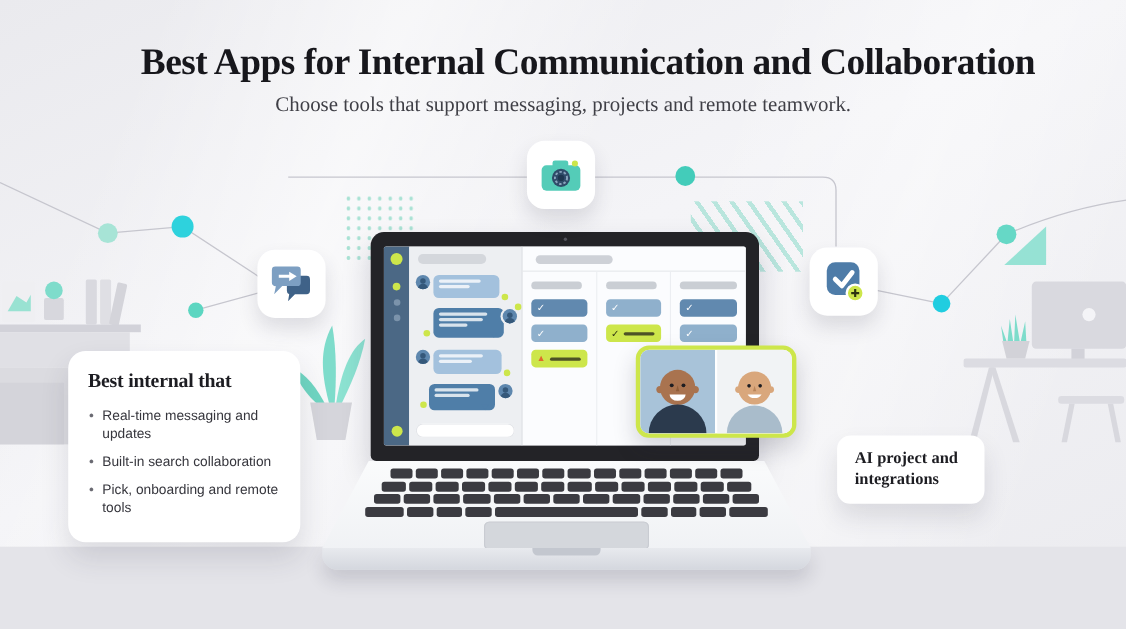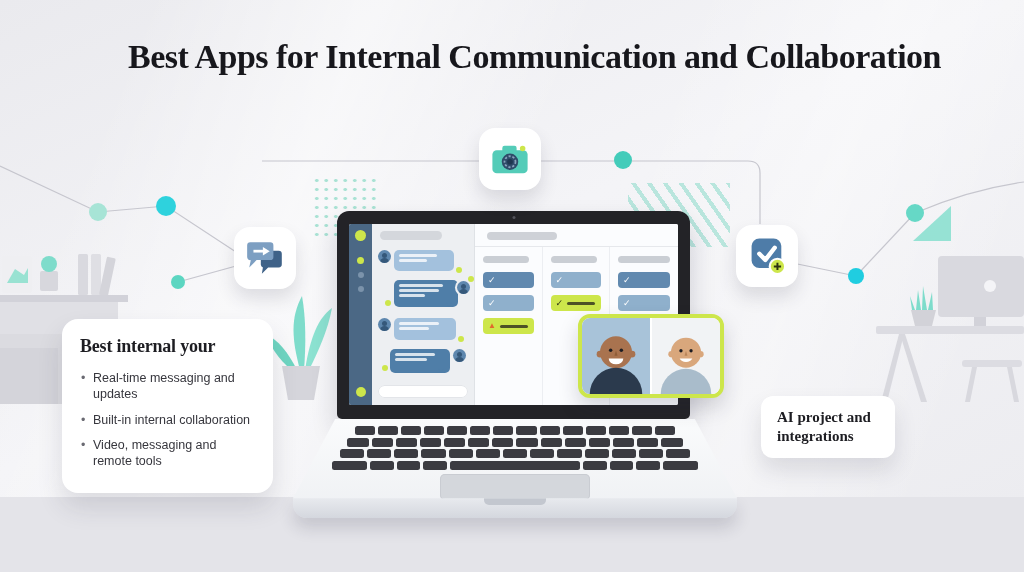--- a/index.html
+++ b/index.html
@@ -204,20 +204,21 @@
     <circle cx="178" cy="282" r="7" fill="#5cd6c1"></circle>
     <circle cx="623" cy="160" r="9" fill="#43ccba"></circle>
     <circle cx="856" cy="276" r="8" fill="#20cde0"></circle>
     <circle cx="915" cy="213" r="9" fill="#66d8c6"></circle>
   </svg>
 
   <div class="dotgrid"></div>
   <div class="stripes"></div>
 
   <div class="title">Best Apps for Internal Communication and Collaboration</div>
+  <div class="subtitle">Choose tools that support messaging, projects and remote teamwork.</div>
 
   <div class="icon-card chat">
     <svg width="42" height="42" viewBox="0 0 40 40">
       <path d="M19 13 h14 a3 3 0 0 1 3 3 v10 a3 3 0 0 1 -3 3 h-10 l-6 6 1 -6 a3 3 0 0 1 -2 -3 v-10 a3 3 0 0 1 3 -3 z" fill="#3f6288"></path>
       <path d="M6 5 h19 a3 3 0 0 1 3 3 v11 a3 3 0 0 1 -3 3 h-13 l-7 7 1.5 -7 a3 3 0 0 1 -3.5 -3 v-11 a3 3 0 0 1 3 -3 z" fill="#7d9fc2"></path>
       <line x1="9" y1="13.5" x2="19" y2="13.5" stroke="#fff" stroke-width="2.6"></line>
       <polygon points="18,9.5 24.5,13.5 18,17.5" fill="#fff"></polygon>
     </svg>
   </div>
 
@@ -429,24 +430,24 @@
         <circle cx="29.8" cy="35.5" r="1.7" fill="#1d1d22"></circle>
         <circle cx="40.2" cy="35.5" r="1.7" fill="#1d1d22"></circle>
         <path d="M35 35.5 l1.5 5 h-3 z" fill="#b07c50" opacity=".8"></path>
         <path d="M28.5 43.5 a7 5.5 0 0 0 13 0 z" fill="#fff"></path>
         <path d="M9 80 a26 26 0 0 1 52 0 z" fill="#a9bccb"></path>
       </svg>
     </div>
   </div>
 
   <div class="left-card">
-    <h2>Best internal your</h2>
+    <h2>Best internal that</h2>
     <ul>
       <li>Real-time messaging and updates</li>
-      <li>Built-in internal collaboration</li>
-      <li>Video, messaging and remote tools</li>
+      <li>Built-in search collaboration</li>
+      <li>Pick, onboarding and remote tools</li>
     </ul>
   </div>
 
 
   <div class="right-card">AI project and integrations</div>
 
 </div>
 
 </body></html>

